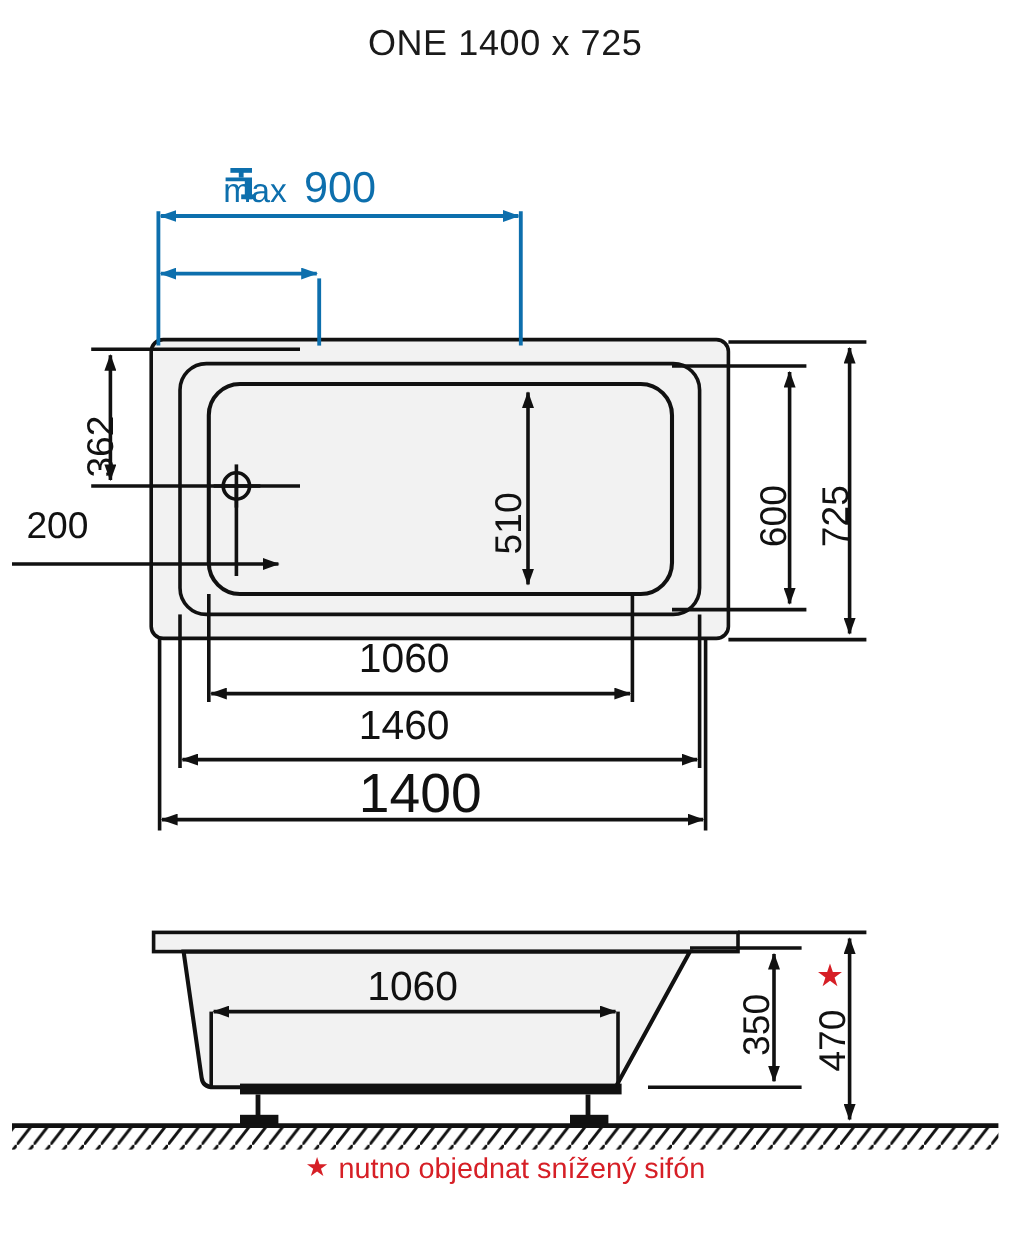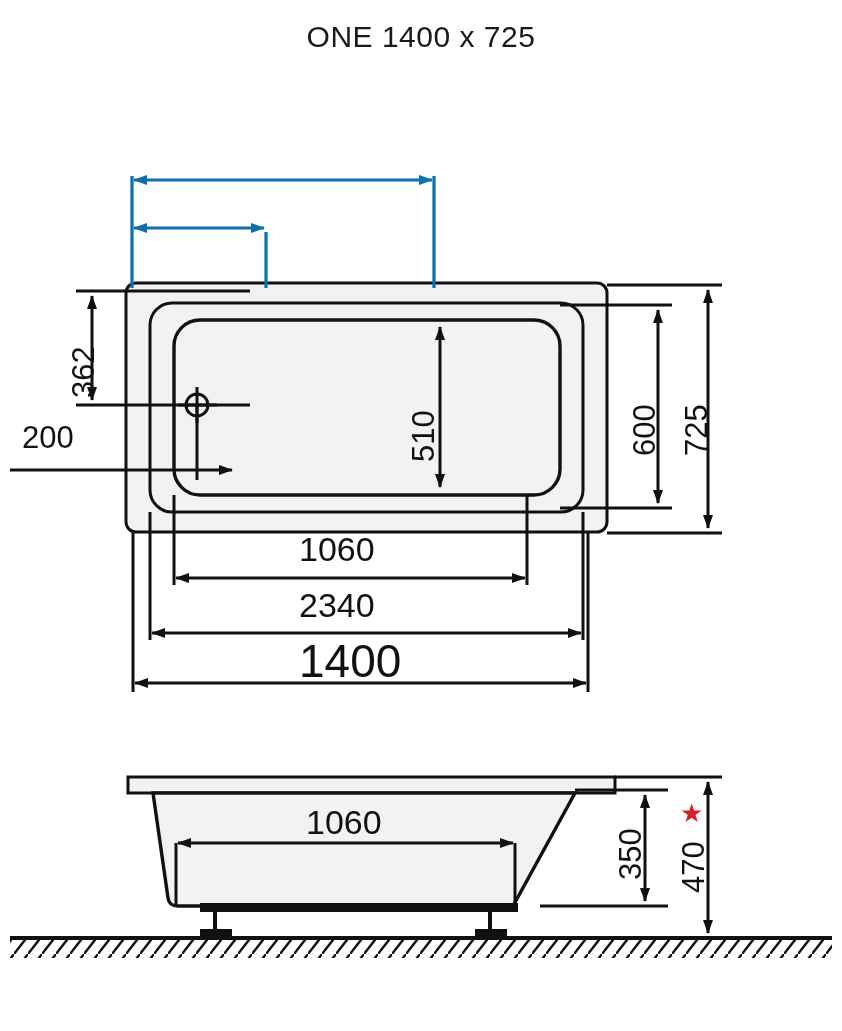--- a/index.html
+++ b/index.html
@@ -124,37 +124,51 @@
       <line x1="178" y1="843" x2="513" y2="843" marker-start="url(#ah-s)" marker-end="url(#ah)"></line>
 
       <line x1="575" y1="790" x2="668" y2="790"></line>
       <line x1="540" y1="906" x2="668" y2="906"></line>
       <line x1="615" y1="777" x2="722" y2="777"></line>
       <line x1="645" y1="795" x2="645" y2="901" marker-start="url(#ah-s)" marker-end="url(#ah)"></line>
       <line x1="708" y1="782" x2="708" y2="933" marker-start="url(#ah-s)" marker-end="url(#ah)"></line>
     </g>
   </svg>
 
+  <div style="position:absolute;left:186px;top:138px;">
+    <svg width="34" height="30" viewBox="0 0 34 30" style="vertical-align:-6px;">
+      <rect x="6" y="2" width="18" height="4" fill="#0d6fad"></rect>
+      <rect x="13" y="5" width="4" height="5" fill="#0d6fad"></rect>
+      <path d="M2,10 L24,10 L24,17 L18,17 L18,13 L2,13 Z" fill="#0d6fad"></path>
+      <rect x="18" y="16" width="6" height="12" fill="#0d6fad"></rect>
+      <rect x="15" y="24" width="12" height="4" fill="#0d6fad"></rect>
+    </svg>
+    <span class="lbl blue" style="position:static;font-size:28px;">max</span>
+    <span class="lbl blue" style="position:static;font-size:36px;margin-left:10px;">900</span>
+  </div>
 
 
   <div class="lbl vert" style="left:68px;top:398px;">362</div>
 
   <div class="lbl" style="left:22px;top:422px;">200</div>
 
   <div class="lbl vert" style="left:408px;top:462px;">510</div>
 
   <div class="lbl vert" style="left:629px;top:456px;">600</div>
 
   <div class="lbl vert" style="left:681px;top:456px;">725</div>
 
   <div class="lbl" style="left:299px;top:532px;font-size:34px;">1060</div>
-  <div class="lbl" style="left:299px;top:588px;font-size:34px;">2340</div>
+  <div class="lbl" style="left:299px;top:588px;font-size:34px;">1460</div>
   <div class="lbl" style="left:299px;top:638px;font-size:46px;">1400</div>
 
   <div class="lbl" style="left:306px;top:805px;font-size:34px;">1060</div>
 
   <div class="lbl vert" style="left:615px;top:880px;">350</div>
 
   <div class="lbl vert" style="left:678px;top:893px;">470</div>
   <div class="lbl red" style="left:680px;top:800px;font-size:26px;">★</div>
 
+  <div class="footnote">
+    <span class="star">★</span><span>nutno objednat snížený sifón</span>
+  </div>
 
 </div>
 
 </body></html>

